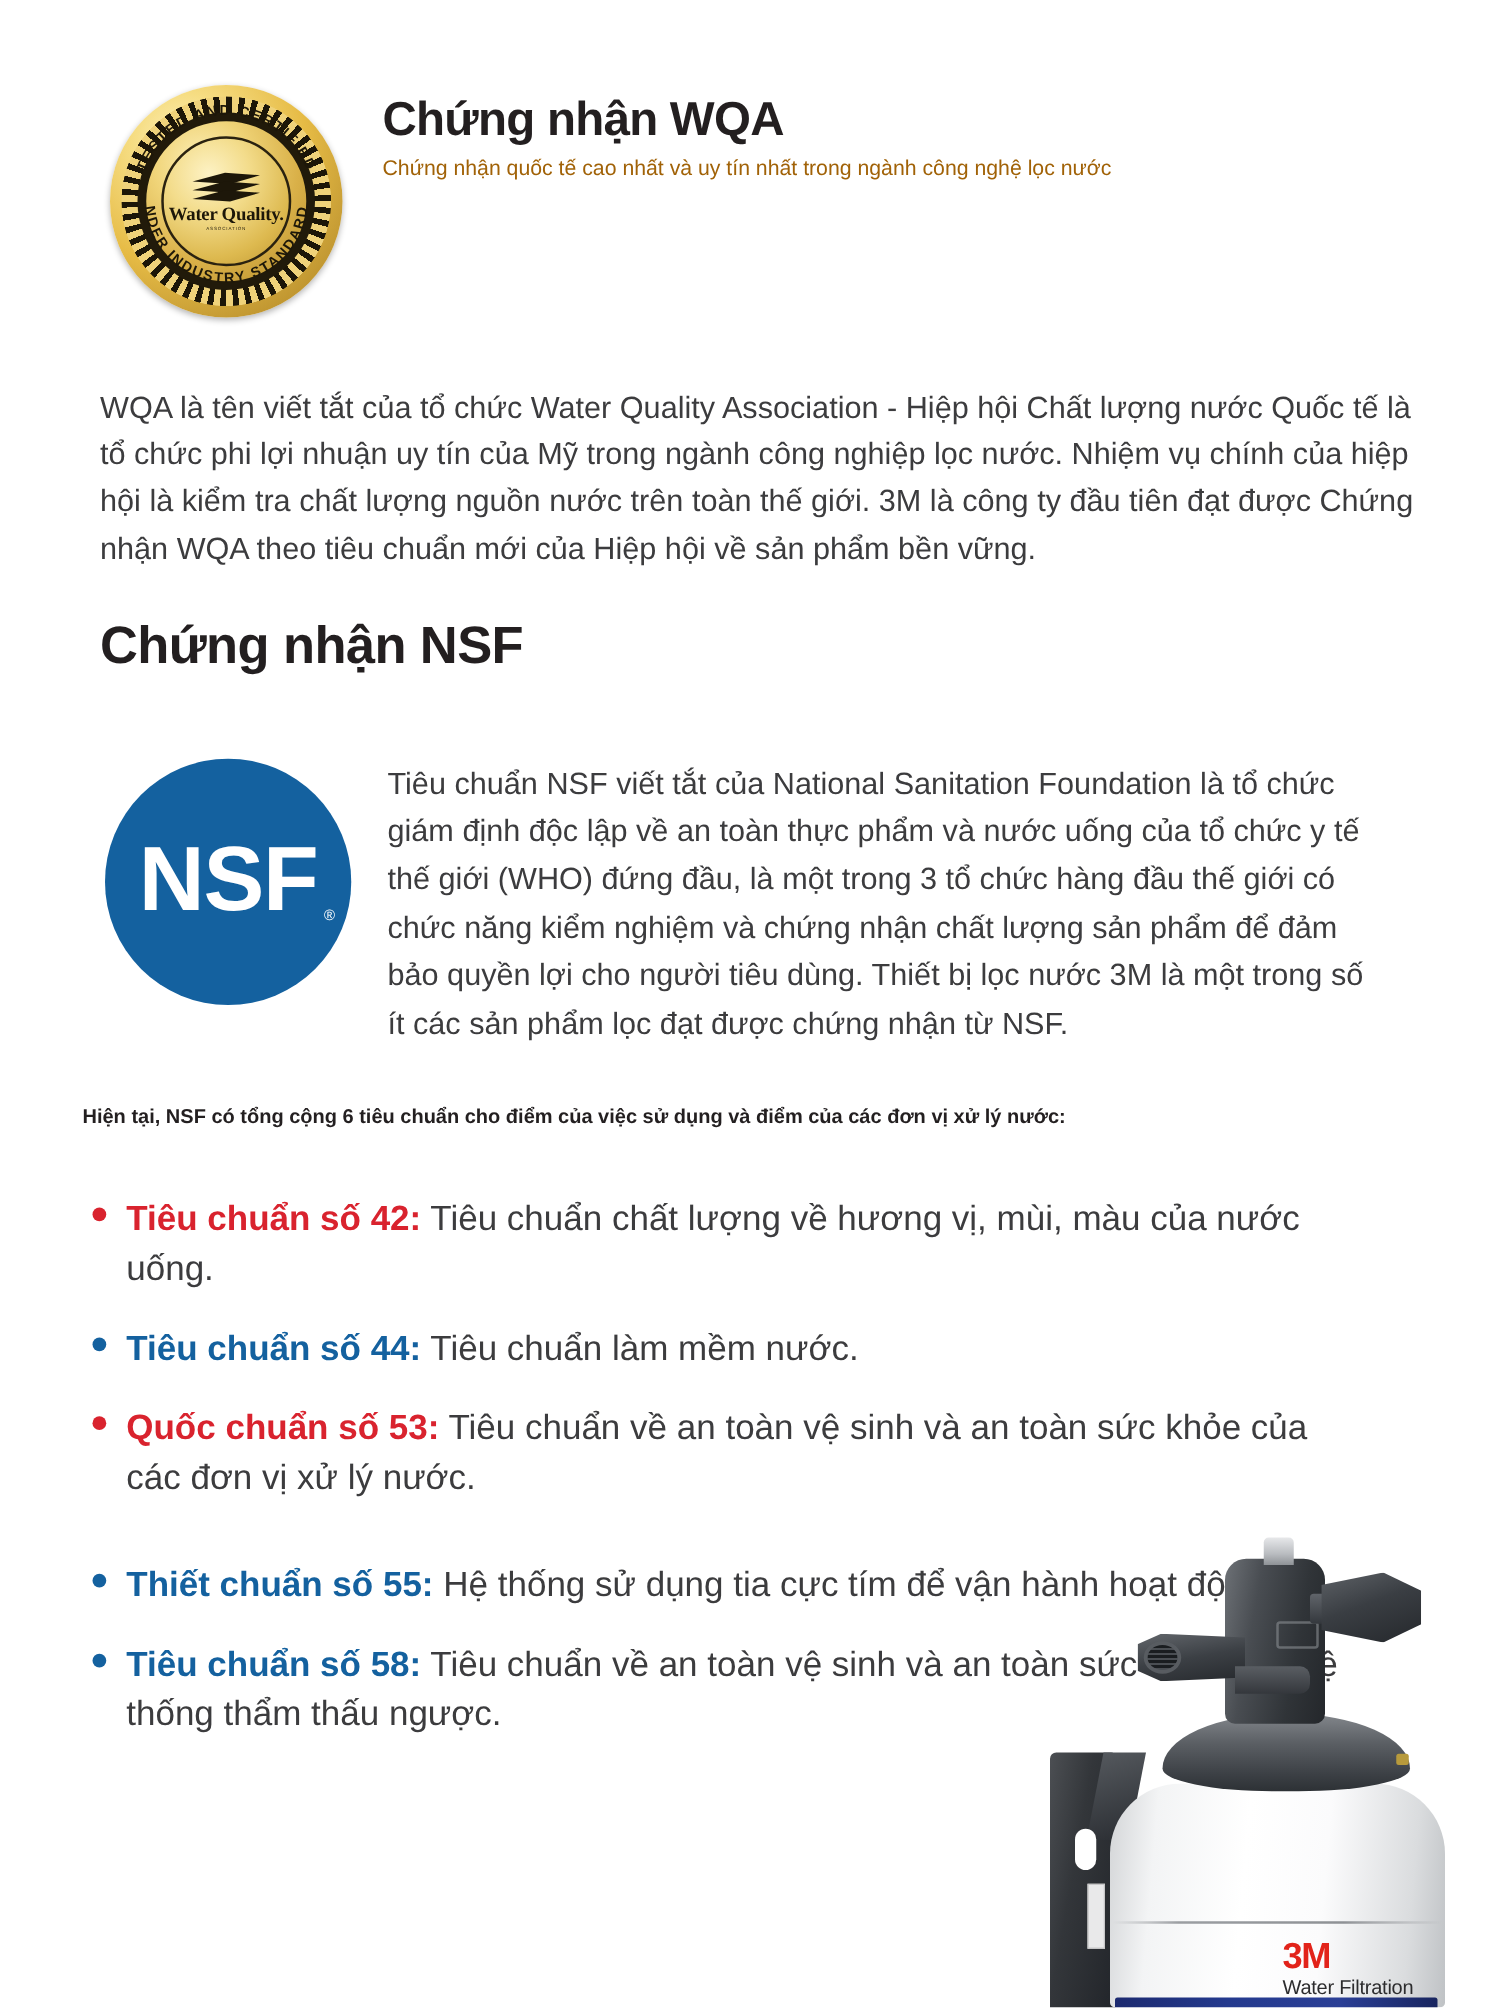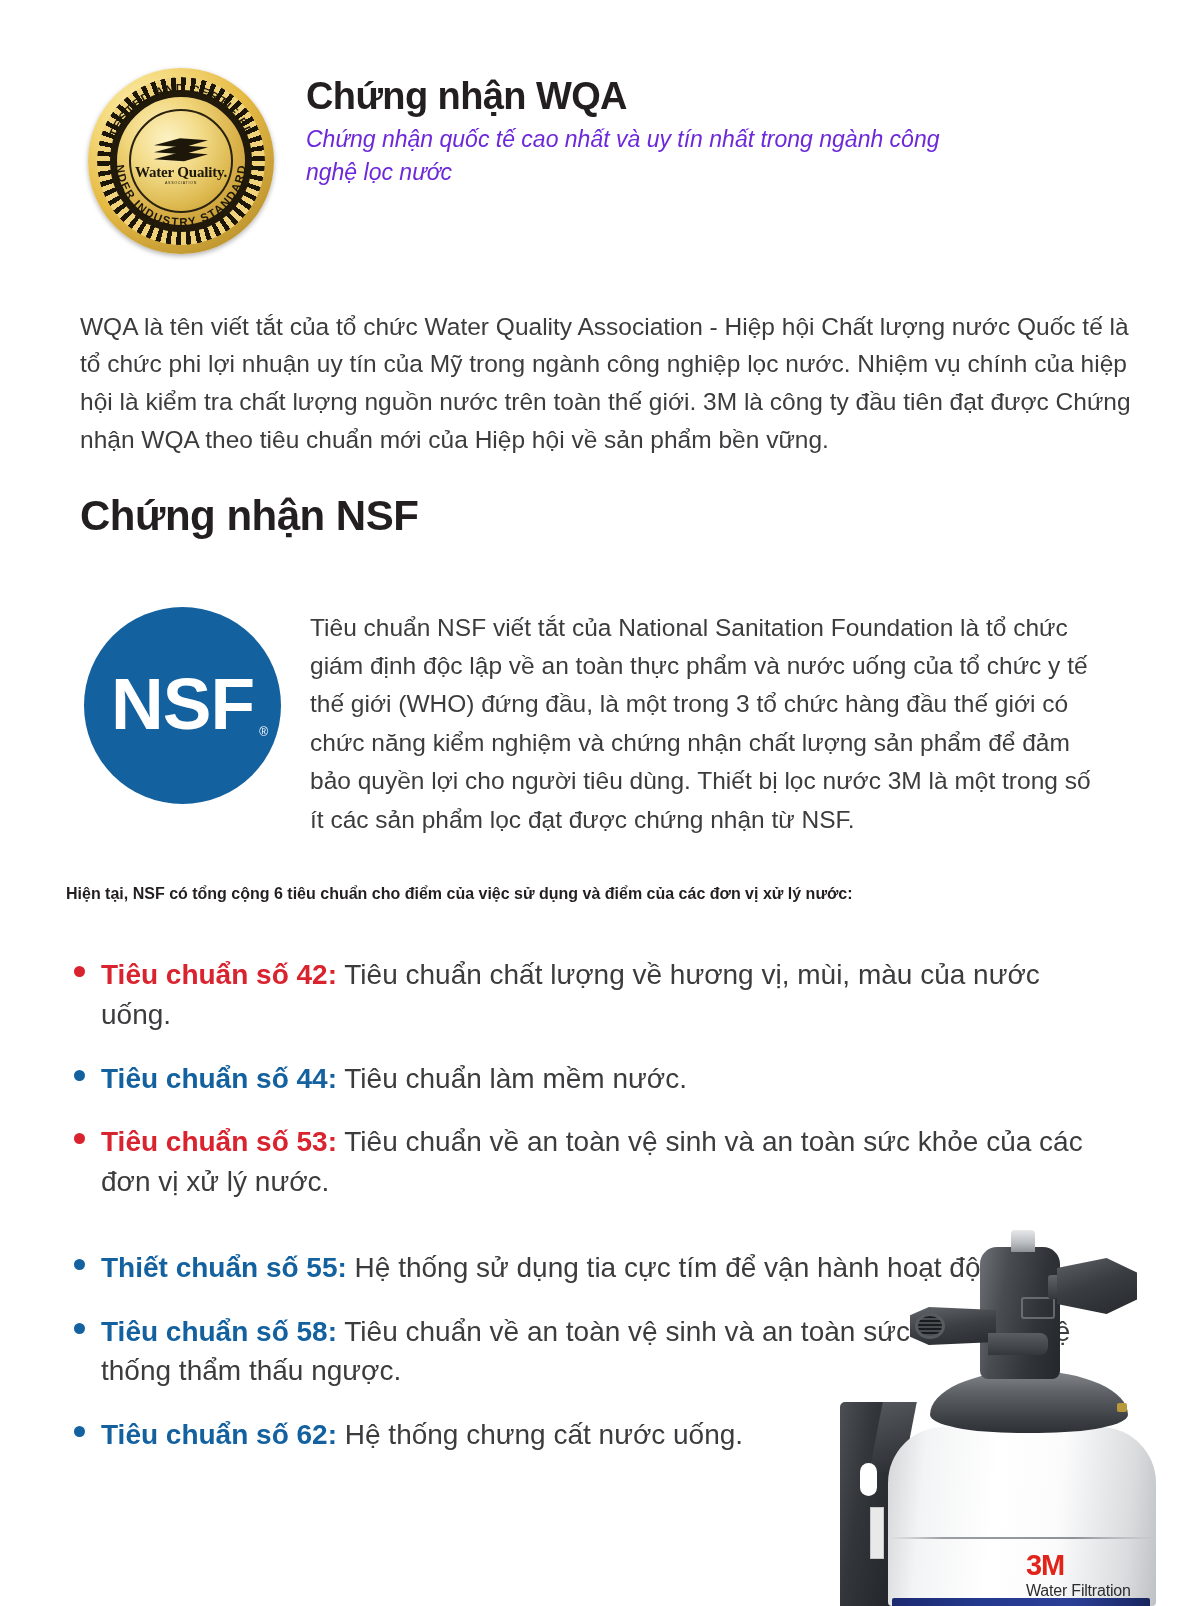--- a/index.html
+++ b/index.html
@@ -136,23 +136,22 @@
   }
   .wqa-title {
     font-size: 38px;
     font-weight: bold;
     color: #231f20;
     letter-spacing: -0.6px;
     line-height: 1.08;
     margin: 0 0 6px 0;
   }
   .wqa-subtitle {
-    font-size: 23px;
-    font-style: italic;
-    color: #6d28d9;
+    font-size: 17px;
+    color: #a16207;
     line-height: 1.44;
     margin: 0;
     max-width: 690px;
   }
 
   
   .wqa-paragraph {
     position: absolute;
     left: 80px;
     top: 283px;
@@ -513,37 +512,33 @@
       <span class="std-label" style="color: rgb(217, 35, 46);">Tiêu chuẩn số 42:</span><span> Tiêu chuẩn chất lượng về hương vị, mùi, màu của nước uống.</span>
     </li>
 
     <li class="std-item">
       <span class="std-bullet" style="background: rgb(20, 97, 159);"></span>
       <span class="std-label" style="color: rgb(20, 97, 159);">Tiêu chuẩn số 44:</span><span> Tiêu chuẩn làm mềm nước.</span>
     </li>
 
     <li class="std-item spaced">
       <span class="std-bullet" style="background: rgb(217, 35, 46);"></span>
-      <span class="std-label" style="color: rgb(217, 35, 46);">Tiêu chuẩn số 53:</span><span> Tiêu chuẩn về an toàn vệ sinh và an toàn sức khỏe của các đơn vị xử lý nước.</span>
+      <span class="std-label" style="color: rgb(217, 35, 46);">Quốc chuẩn số 53:</span><span> Tiêu chuẩn về an toàn vệ sinh và an toàn sức khỏe của các đơn vị xử lý nước.</span>
     </li>
 
     <li class="std-item">
       <span class="std-bullet" style="background: rgb(20, 97, 159);"></span>
       <span class="std-label" style="color: rgb(20, 97, 159);">Thiết chuẩn số 55:</span><span> Hệ thống sử dụng tia cực tím để vận hành hoạt động.</span>
     </li>
 
     <li class="std-item">
       <span class="std-bullet" style="background: rgb(20, 97, 159);"></span>
       <span class="std-label" style="color: rgb(20, 97, 159);">Tiêu chuẩn số 58:</span><span> Tiêu chuẩn về an toàn vệ sinh và an toàn sức khỏe của hệ thống thẩm thấu ngược.</span>
     </li>
 
-    <li class="std-item">
-      <span class="std-bullet" style="background: rgb(20, 97, 159);"></span>
-      <span class="std-label" style="color: rgb(20, 97, 159);">Tiêu chuẩn số 62:</span><span> Hệ thống chưng cất nước uống.</span>
-    </li>
 
   </ul>
 
   <div class="product-photo">
     <div class="prod-bracket"></div>
     <div class="prod-bracket-arm"></div>
     <div class="prod-bracket-hole"></div>
     <div class="prod-bracket-label"></div>
 
     <div class="prod-body"></div>

